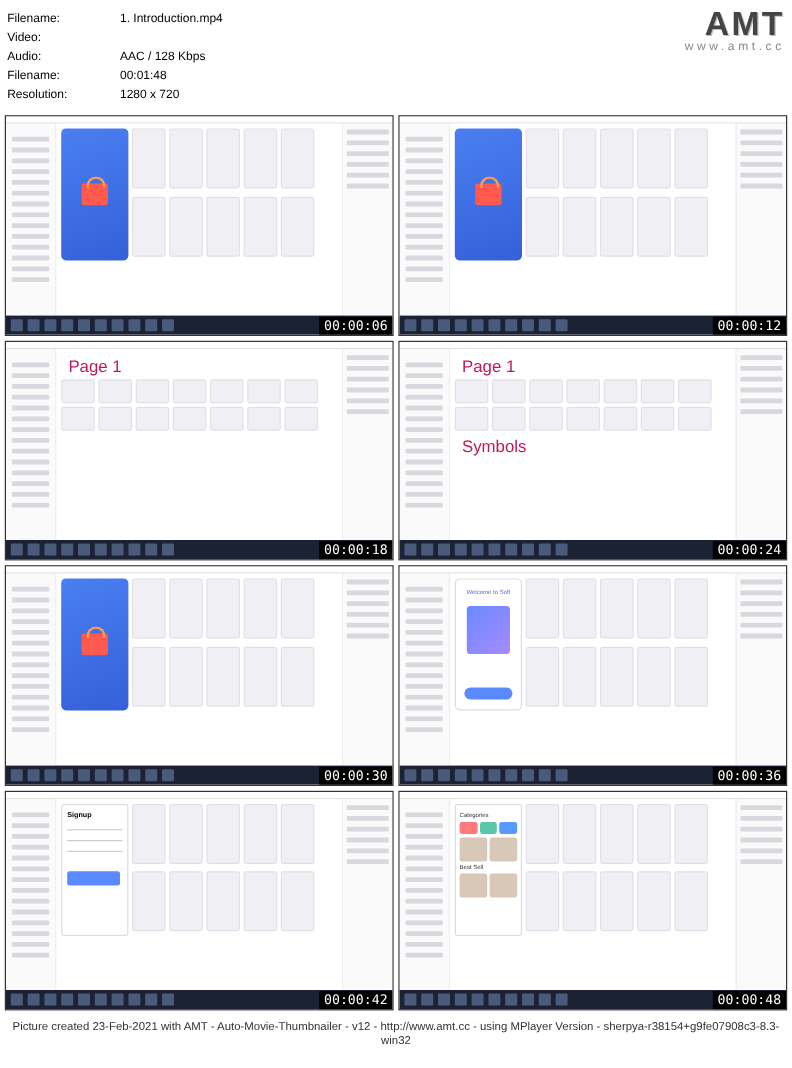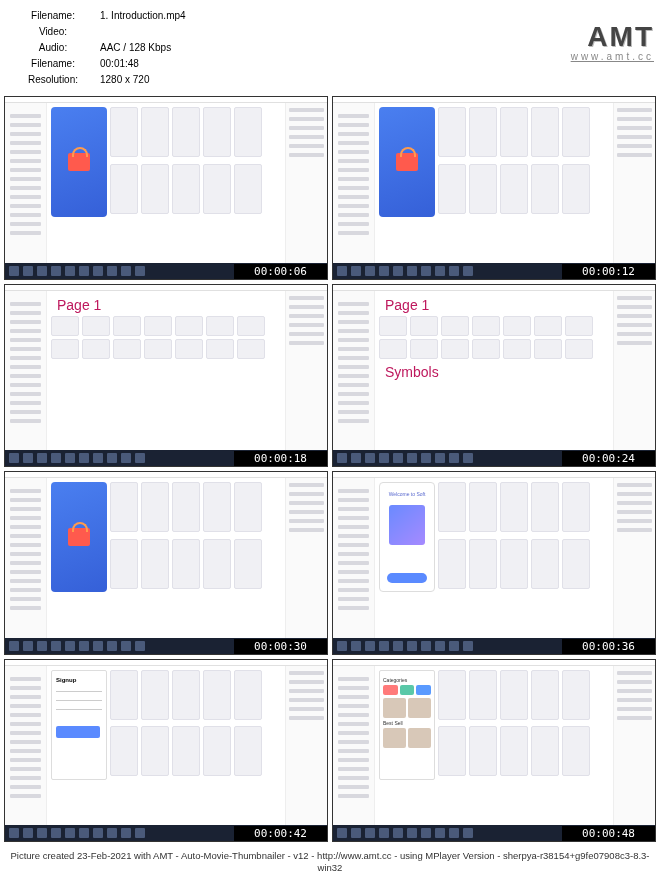--- a/index.html
+++ b/index.html
@@ -15,45 +15,42 @@
 .header {
   padding: 8px 6px 4px 6px;
 }
 .meta-row {
   display: flex;
   line-height: 16px;
 }
 .meta-label {
   width: 94px;
   font-weight: 400;
-  text-align: center;
 }
 .meta-value {
   flex: 1;
 }
 .logo {
   position: absolute;
   top: 6px;
   right: 6px;
   text-align: right;
-  margin-top: 17px;
 }
 .logo-big {
   font-size: 28px;
   font-weight: 900;
   color: #444;
   letter-spacing: 2px;
   text-shadow: 1px 1px 0 #bbb;
   line-height: 28px;
 }
 .logo-url {
   font-size: 10px;
   color: #888;
   letter-spacing: 3px;
-  text-decoration: underline;
 }
 .grid {
   display: grid;
   grid-template-columns: 1fr 1fr;
   grid-template-rows: repeat(4, 1fr);
   gap: 4px;
   padding: 4px;
   height: 754px;
 }
 .thumb {
@@ -161,21 +158,21 @@
   background: #4a5a7a;
   border-radius: 1px;
 }
 .timestamp {
   position: absolute;
   bottom: 0;
   right: 0;
   background: #000;
   color: #fff;
   font-size: 11px;
-  padding: 1px 20px;
+  padding: 1px 4px;
   font-family: monospace;
 }
 .footer {
   text-align: center;
   font-size: 9.5px;
   color: #333;
   padding: 4px 2px;
   line-height: 12px;
 }
 .phone-welcome {

